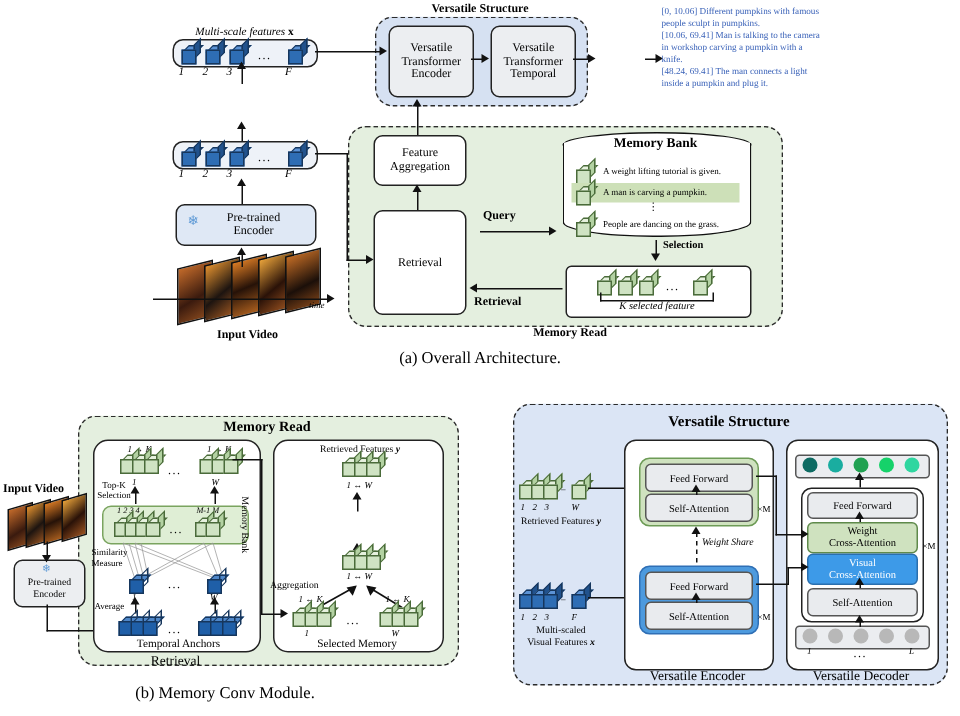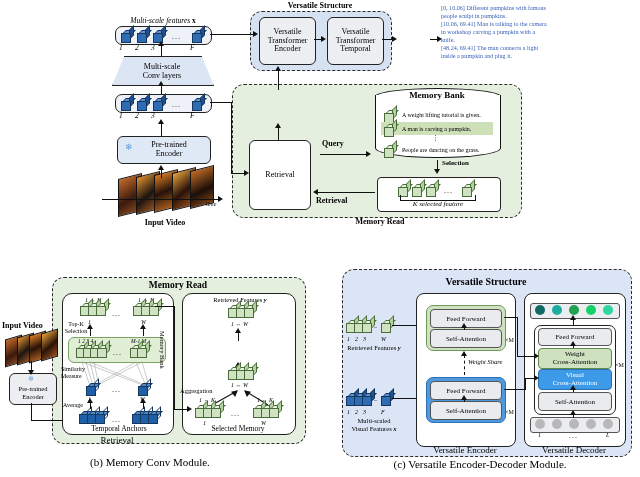--- a/index.html
+++ b/index.html
@@ -132,28 +132,20 @@
       </div>
   </div>
   <div class="abs lbl i" style="left:119px;top:44px;">1</div>
   <div class="abs lbl i" style="left:135px;top:44px;">2</div>
   <div class="abs lbl i" style="left:151px;top:44px;">3</div>
   <div class="abs lbl i" style="left:190px;top:44px;">F</div>
 
   <div class="ln hl abs" style="left:210px;top:34px;width:44px;"></div>
   <div class="ah r abs" style="left:253px;top:31px;"></div>
 
-  <div class="abs" style="left:112px;top:56px;width:100px;height:28px;">
-    <div style="width:100%;height:100%;background:#dce5f3;border:1px solid #222;
-                clip-path:polygon(12% 0,88% 0,100% 100%,0 100%);"></div>
-    <div class="abs ctr" style="left:0;top:4px;width:100px;height:22px;flex-direction:column;font-size:8px;">
-      <span>Multi-scale</span>
-      <span>Conv layers</span>
-    </div>
-  </div>
   <div class="ln vl abs" style="left:161px;top:44px;height:12px;"></div>
   <div class="ah u abs" style="left:158px;top:41px;"></div>
 
   <div class="strip" style="left:115px;top:94px;width:95px;height:17px;">
     <div class="cube blue" style="left:5px;top:3px;">
         <i class="t"></i>
         <i class="s"></i>
         <i class="f"></i>
       </div>
     <div class="cube blue" style="left:21px;top:3px;">
@@ -201,20 +193,24 @@
   <div class="ln hl abs" style="left:102px;top:199px;width:118px;"></div>
   <div class="ah r abs" style="left:218px;top:196px;"></div>
   <div class="abs lbl i" style="left:206px;top:201px;font-size:6px;">time</div>
   <div class="abs lbl b" style="left:125px;top:219px;width:80px;text-align:center;font-size:8px;">Input Video</div>
   <div class="ln vl abs" style="left:161px;top:168px;height:10px;"></div>
   <div class="ah u abs" style="left:158px;top:165px;"></div>
 
   <div class="abs dashbox green" style="left:232px;top:84px;width:288px;height:132px;"></div>
   <div class="abs lbl b" style="left:340px;top:218px;width:80px;text-align:center;font-size:8px;">Memory Read</div>
 
+  <div class="abs rbox white ctr" style="left:249px;top:90px;width:60px;height:32px;flex-direction:column;">
+    <span>Feature</span>
+    <span>Aggregation</span>
+  </div>
   <div class="abs rbox white ctr" style="left:249px;top:140px;width:60px;height:68px;">
     <span>Retrieval</span>
   </div>
   <div class="ln vl abs" style="left:278px;top:126px;height:14px;"></div>
   <div class="ah u abs" style="left:275px;top:123px;"></div>
 
   <div class="ln hl abs" style="left:210px;top:102px;width:22px;"></div>
   <div class="ln vl abs" style="left:231px;top:102px;height:72px;"></div>
   <div class="ln hl abs" style="left:231px;top:173px;width:14px;"></div>
   <div class="ah r abs" style="left:244px;top:170px;"></div>
@@ -285,20 +281,21 @@
         <i class="t"></i>
         <i class="s"></i>
         <i class="f"></i>
       </div>
     <div class="abs" style="left:22px;top:17px;width:74px;height:5px;border-top:1px solid #111;
                 border-left:1px solid #111;border-right:1px solid #111;border-radius:0 0 0 0;
                 border-bottom:none;transform:scaleY(-1);"></div>
     <span class="abs lbl i" style="left:22px;top:23px;width:76px;text-align:center;font-size:7px;">K selected feature</span>
   </div>
 
+  <div class="abs cap ctr" style="left:170px;top:232px;width:300px;height:14px;">(a) Overall Architecture.</div>
 </div>
 
 <div class="abs" style="left:0;top:265px;width:320px;height:212px;">
 
   <div class="abs dashbox green" style="left:52px;top:12px;width:252px;height:165px;"></div>
   <div class="abs lbl b ctr" style="left:52px;top:15px;width:252px;height:11px;font-size:9.5px;">Memory Read</div>
 
   <div class="abs lbl b" style="left:2px;top:57px;font-size:8px;">Input Video</div>
   <div class="abs" style="left:5px;top:66px;width:52px;height:34px;">
     <div class="film" style="left:0px;top:6px;width:15px;height:26px;transform:skewY(-16deg);background:linear-gradient(160deg,#c26a2a,#3a1a0e 60%,#8a4a1e);"></div>
@@ -750,14 +747,13 @@
   <div class="ln hl abs" style="left:184px;top:52px;width:14px;"></div>
   <div class="ln vl abs" style="left:197px;top:52px;height:40px;"></div>
   <div class="ln hl abs" style="left:197px;top:91px;width:20px;"></div>
   <div class="ah r abs" style="left:214px;top:88px;"></div>
 
   <div class="ln hl abs" style="left:184px;top:124px;width:22px;"></div>
   <div class="ln vl abs" style="left:205px;top:113px;height:12px;"></div>
   <div class="ln hl abs" style="left:205px;top:113px;width:12px;"></div>
   <div class="ah r abs" style="left:214px;top:110px;"></div>
 
-  <div class="abs cap ctr" style="left:15px;top:192px;width:290px;height:14px;">(c) Versatile Encoder-Decoder Module.</div>
 </div>
 
 </body></html>

